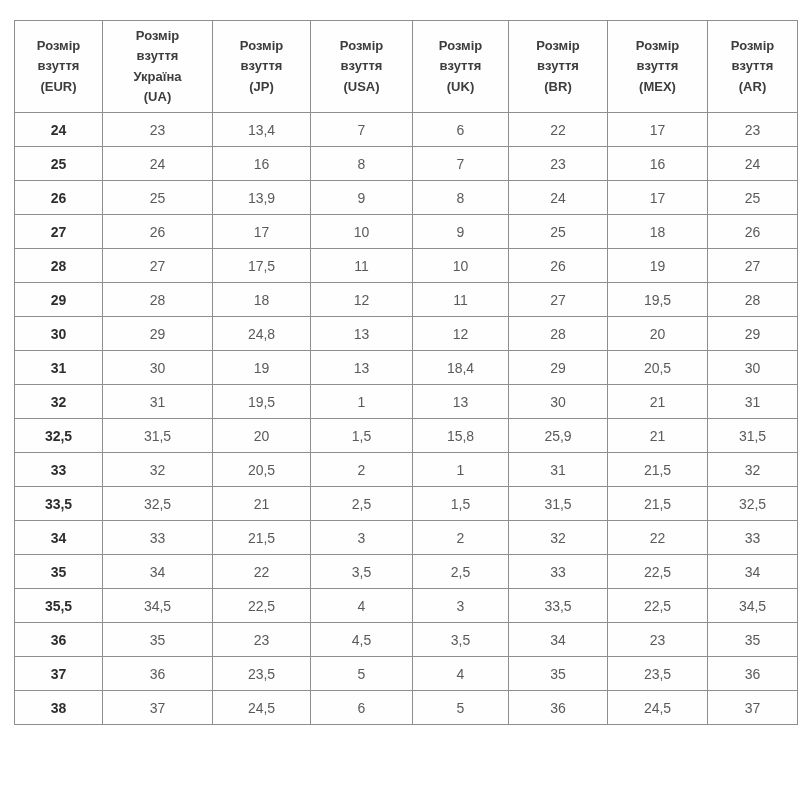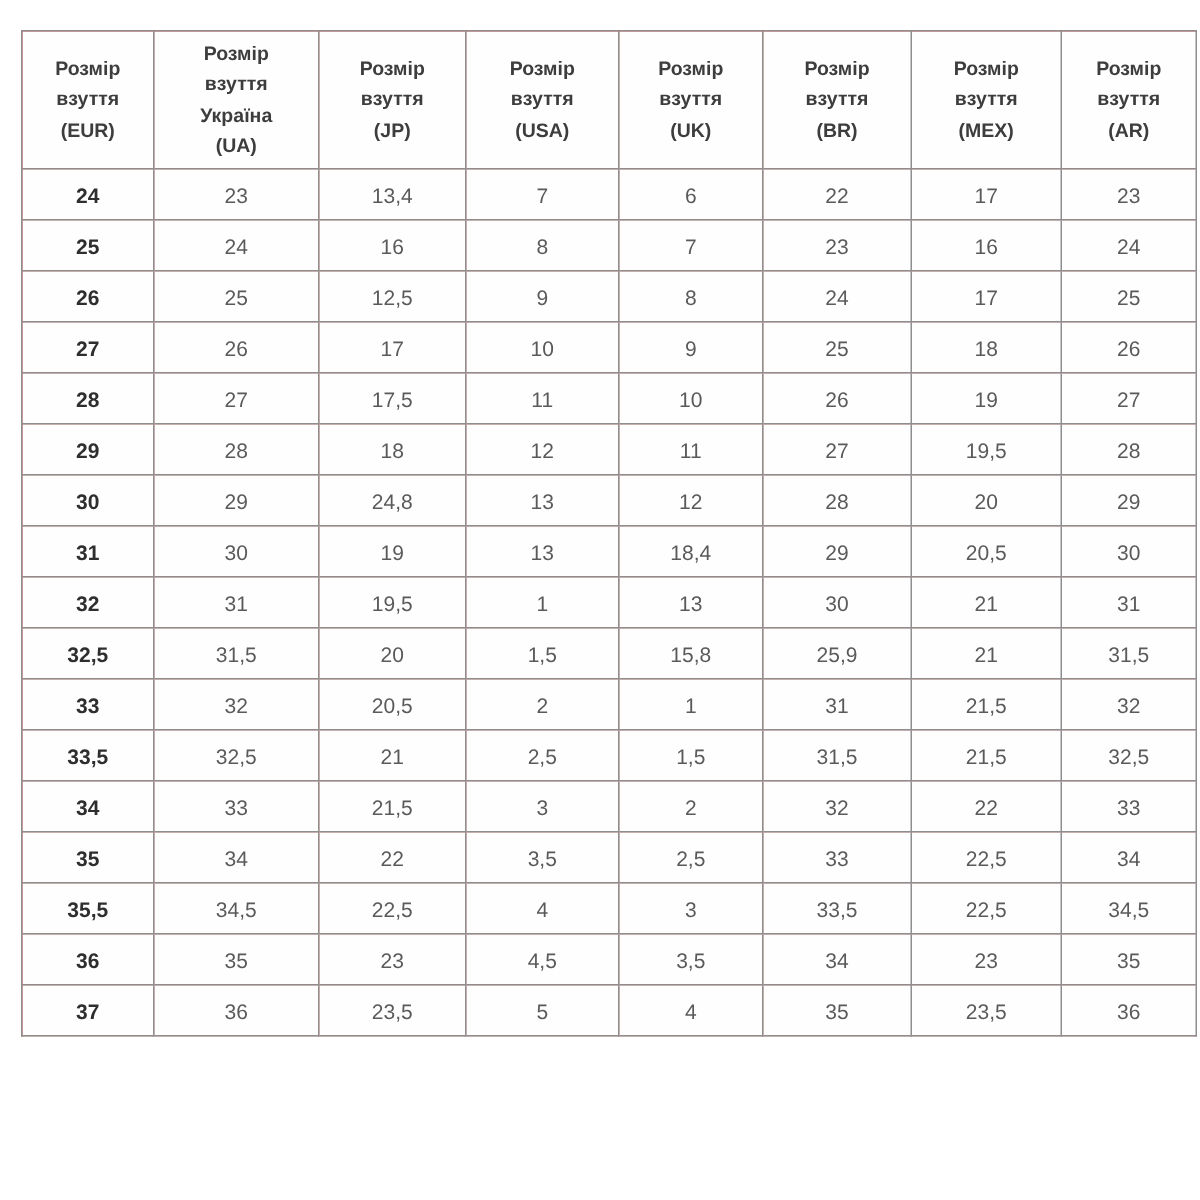--- a/index.html
+++ b/index.html
@@ -14,21 +14,21 @@
     width: 800px;
     height: 800px;
     background: #ffffff;
     box-sizing: border-box;
   }
   table.size-table {
     border-collapse: collapse;
     table-layout: fixed;
     margin: 20px 0 0 14px;
     width: 783px;
-    background: #ef4444;
+    background: #0ea5e9;
   }
   table.size-table th,
   table.size-table td {
     border: 1px solid #8e8e8e;
     text-align: center;
     vertical-align: middle;
     background: #fefefe;
     padding: 0 2px;
     box-sizing: border-box;
   }
@@ -121,21 +121,21 @@
           <td>16</td>
           <td>8</td>
           <td>7</td>
           <td>23</td>
           <td>16</td>
           <td>24</td>
         </tr>
         <tr>
           <td>26</td>
           <td>25</td>
-          <td>12,5</td>
+          <td>13,9</td>
           <td>9</td>
           <td>8</td>
           <td>24</td>
           <td>17</td>
           <td>25</td>
         </tr>
         <tr>
           <td>27</td>
           <td>26</td>
           <td>17</td>
@@ -268,15 +268,25 @@
         <tr>
           <td>37</td>
           <td>36</td>
           <td>23,5</td>
           <td>5</td>
           <td>4</td>
           <td>35</td>
           <td>23,5</td>
           <td>36</td>
         </tr>
+        <tr>
+          <td>38</td>
+          <td>37</td>
+          <td>24,5</td>
+          <td>6</td>
+          <td>5</td>
+          <td>36</td>
+          <td>24,5</td>
+          <td>37</td>
+        </tr>
       </tbody>
   </table>
 </div>
 
 </body></html>

